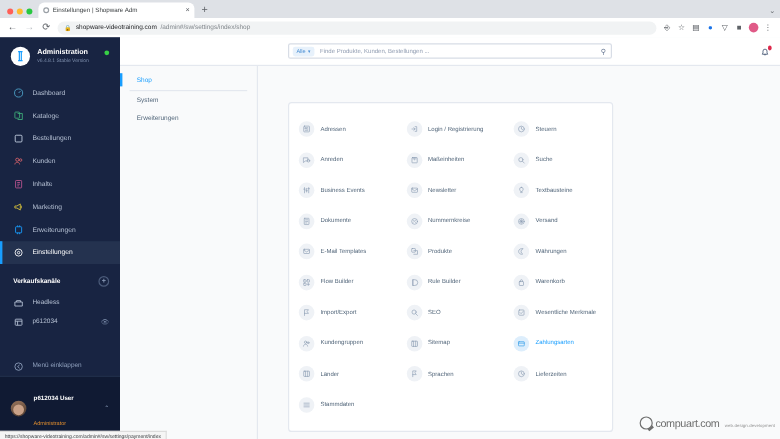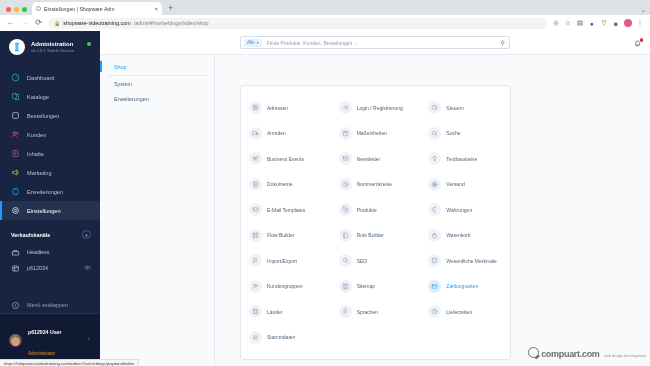--- a/index.html
+++ b/index.html
@@ -222,21 +222,21 @@
   }
   .wm-mark {
     width: 11px; height: 11px; border-radius: 50%;
     border: 1.6px solid #6f6f6f; position: relative;
   }
   .wm-mark::after {
     content:""; position:absolute; right:-2px; bottom:-1px;
     width:5px; height:2.4px; background:#6f6f6f; transform:rotate(-40deg);
   }
   .wm-txt { line-height: 1.05; }
-  .wm-t1 { font-size: 9px; font-weight: bold; color: #6f6f6f; letter-spacing: -0.3px; }
+  .wm-t1 { font-size: 9px; font-weight: normal; color: #6f6f6f; letter-spacing: -0.3px; }
   .wm-t2 { font-size: 3.6px; color: #8f8f8f; letter-spacing: 0.1px; }
 
   
   .statusbar {
     position: absolute; left: 0; bottom: 0;
     background: #f5f5f5; border-top: 0.5px solid #dcdcdc;
     border-right: 0.5px solid #dcdcdc;
     padding: 0.5px 4px; font-size: 4.2px; color: #3c4043;
     white-space: nowrap; z-index: 50;
   }

